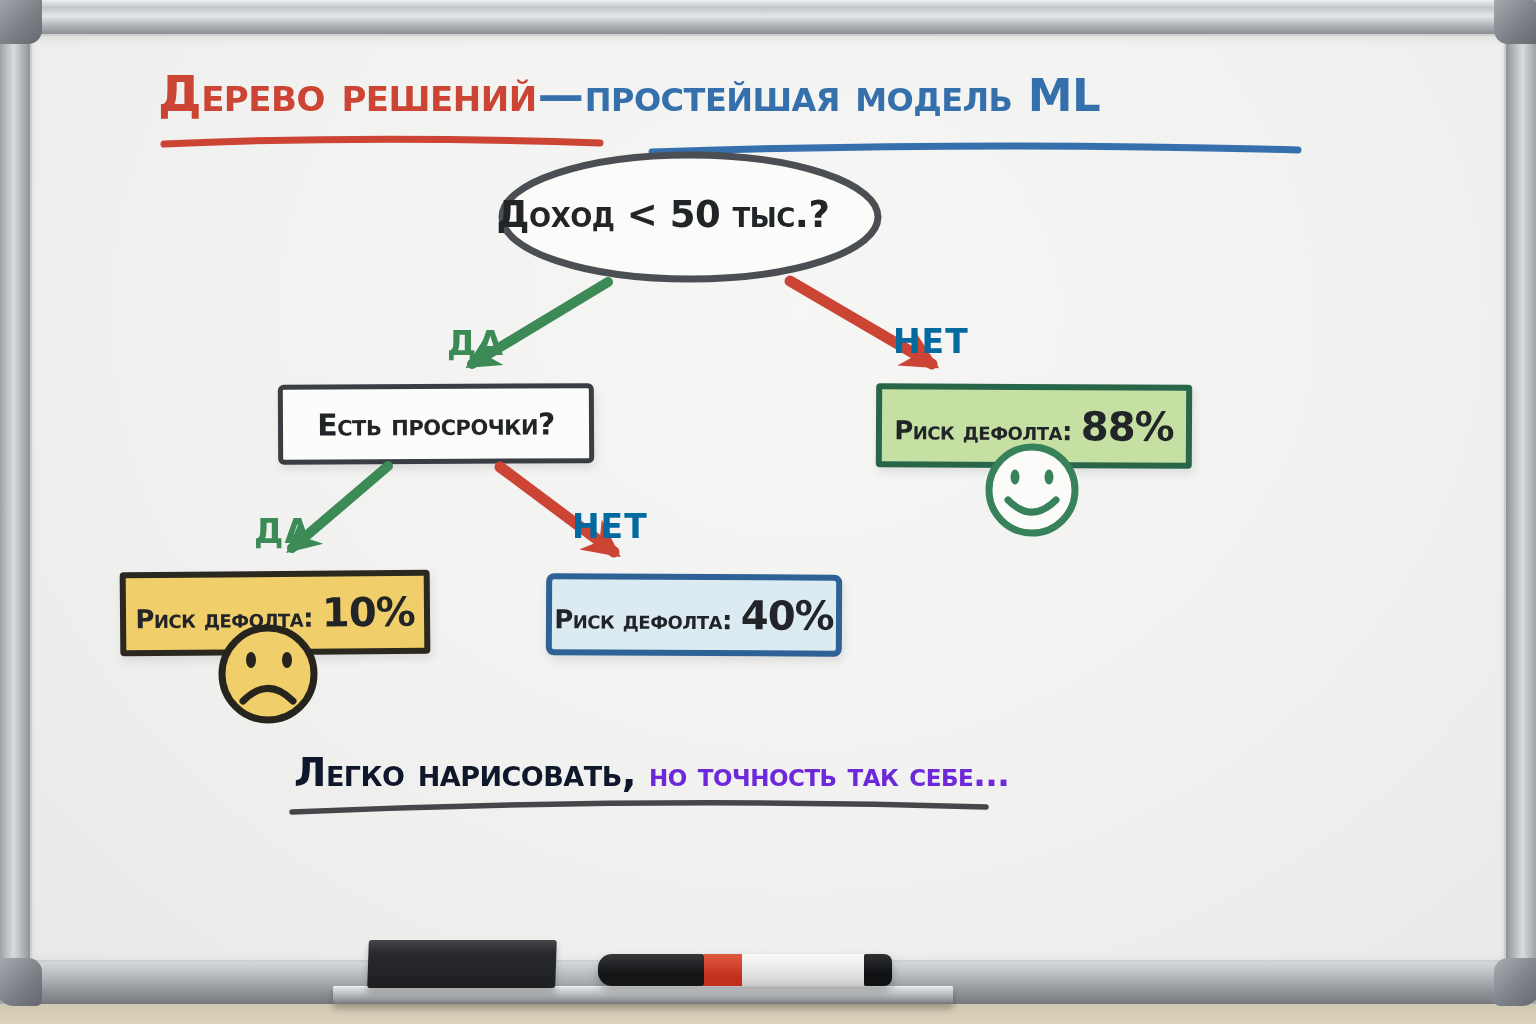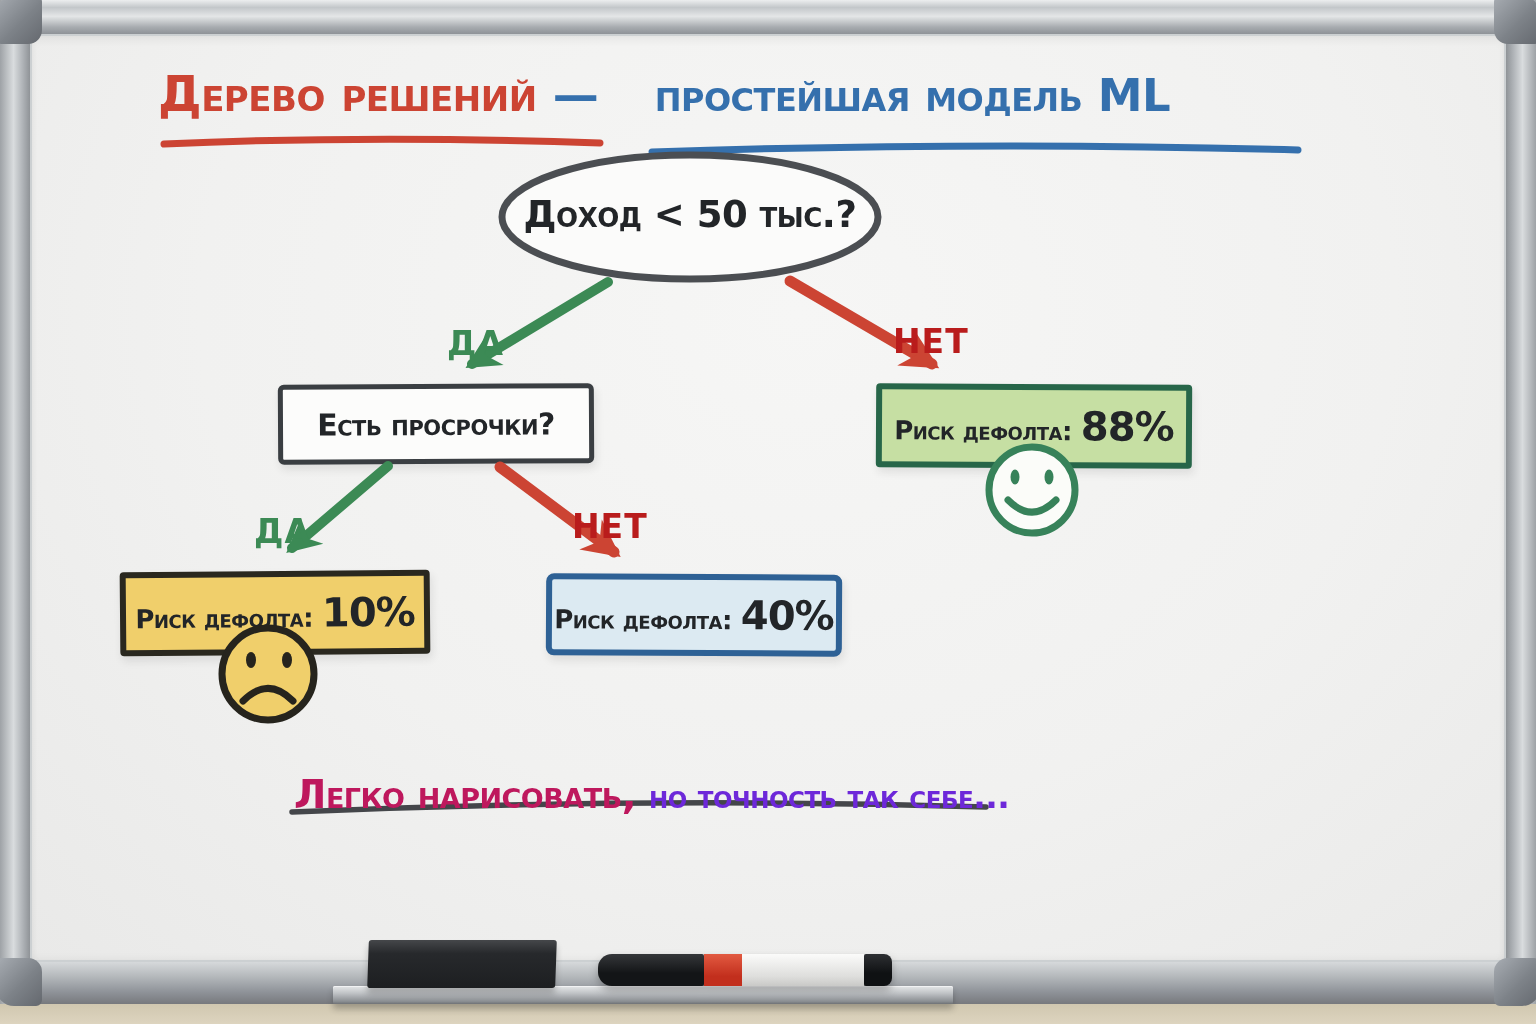--- a/index.html
+++ b/index.html
@@ -38,38 +38,38 @@
   .leaf-green{left:876px;top:384px;width:304px;height:72px;background:#c6dfa3;
          border:6px solid #276649;border-radius:4px;transform:rotate(.3deg);}
   .leaf-yellow{left:120px;top:571px;width:298px;height:72px;background:#f0cf6b;
          border:6px solid #2a281f;border-radius:4px;transform:rotate(-.5deg);}
   .leaf-blue{left:546px;top:574px;width:284px;height:70px;background:#dceaf2;
          border:6px solid #2e6195;border-radius:8px;transform:rotate(.3deg);}
 
   
   .hand{font-weight:bold;font-variant:small-caps;color:#222528;letter-spacing:-.5px;}
   .abs{position:absolute;z-index:4;white-space:nowrap;}
-  .title-row{left:158px;top:66px;display:flex;align-items:baseline;gap:16px;}
+  .title-row{left:158px;top:66px;display:flex;align-items:baseline;gap:1px;}
   .title-red{font-size:49px;color:#cc4433;}
   .title-dash{font-size:46px;color:#3570ad;font-weight:bold;}
-  .title-blue{font-size:45px;color:#3570ad;margin-left:40px;}
-  .root-label{left:505px;top:193px;width:370px;text-align:center;font-size:37px;}
+  .title-blue{font-size:45px;color:#3570ad;}
+  .root-label{left:478px;top:193px;width:370px;text-align:center;font-size:37px;}
   .q-label{font-size:30px;}
   .leaf-line{display:flex;align-items:baseline;gap:9px;}
   .leaf-prefix{font-size:26px;}
   .leaf-value{font-size:40px;letter-spacing:-1px;}
   .branch{font-size:33px;letter-spacing:1px;margin-top:28px;}
   .branch.yes{color:#3c8a55;}
-  .branch.no{color:#b91c1c;}
+  .branch.no{color:#0369a1;}
   .b-yes-upper{left:447px;top:296px;}
   .b-no-upper{left:893px;top:294px;}
   .b-yes-lower{left:254px;top:484px;}
   .b-no-lower{left:572px;top:479px;}
   .footer-row{left:294px;top:750px;display:flex;align-items:baseline;gap:13px;}
-  .footer-red{font-size:39px;color:#be185d;margin-top:22px;}
+  .footer-red{font-size:39px;color:#0f172a;}
   .footer-black{font-size:33px;color:#6d28d9;}
 
   
   .ink{position:absolute;left:0;top:0;width:1536px;height:1024px;z-index:3;pointer-events:none;}
 
   
   .tray-rail{position:absolute;left:333px;top:986px;width:620px;height:18px;z-index:7;
      background:linear-gradient(180deg,#e6e8e9 0%,#c0c3c6 40%,#8b8f93 85%,#6f7276 100%);
      border-radius:2px;box-shadow:0 5px 6px rgba(30,30,30,.28), inset 0 1px 0 #f2f3f4;}
   .eraser{position:absolute;left:368px;top:940px;width:188px;height:48px;z-index:8;

